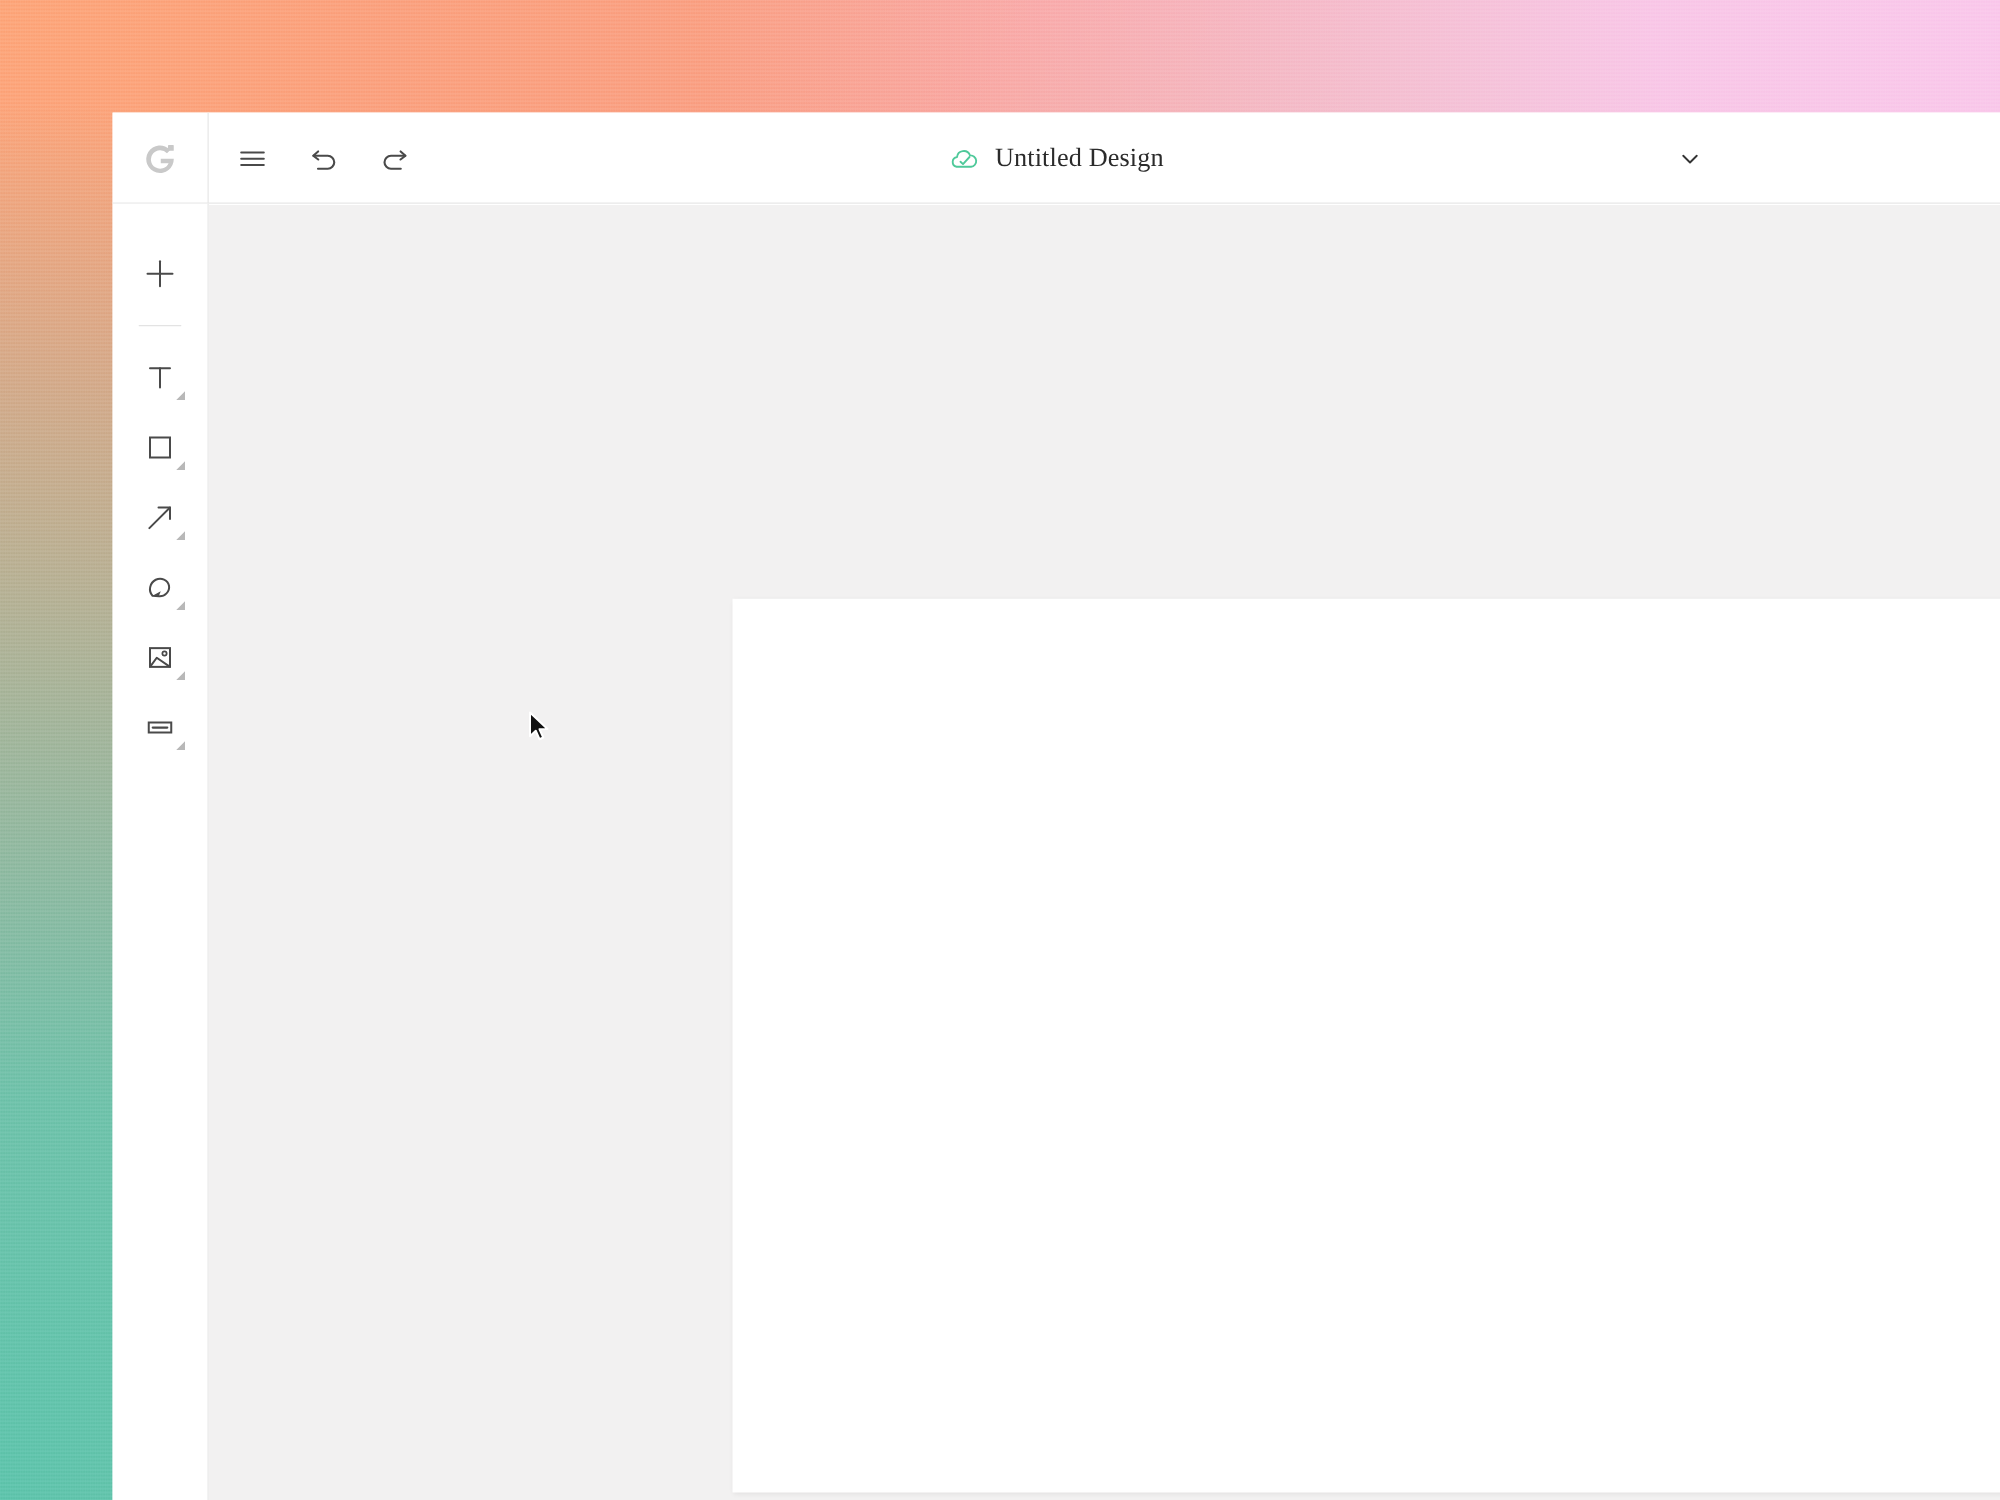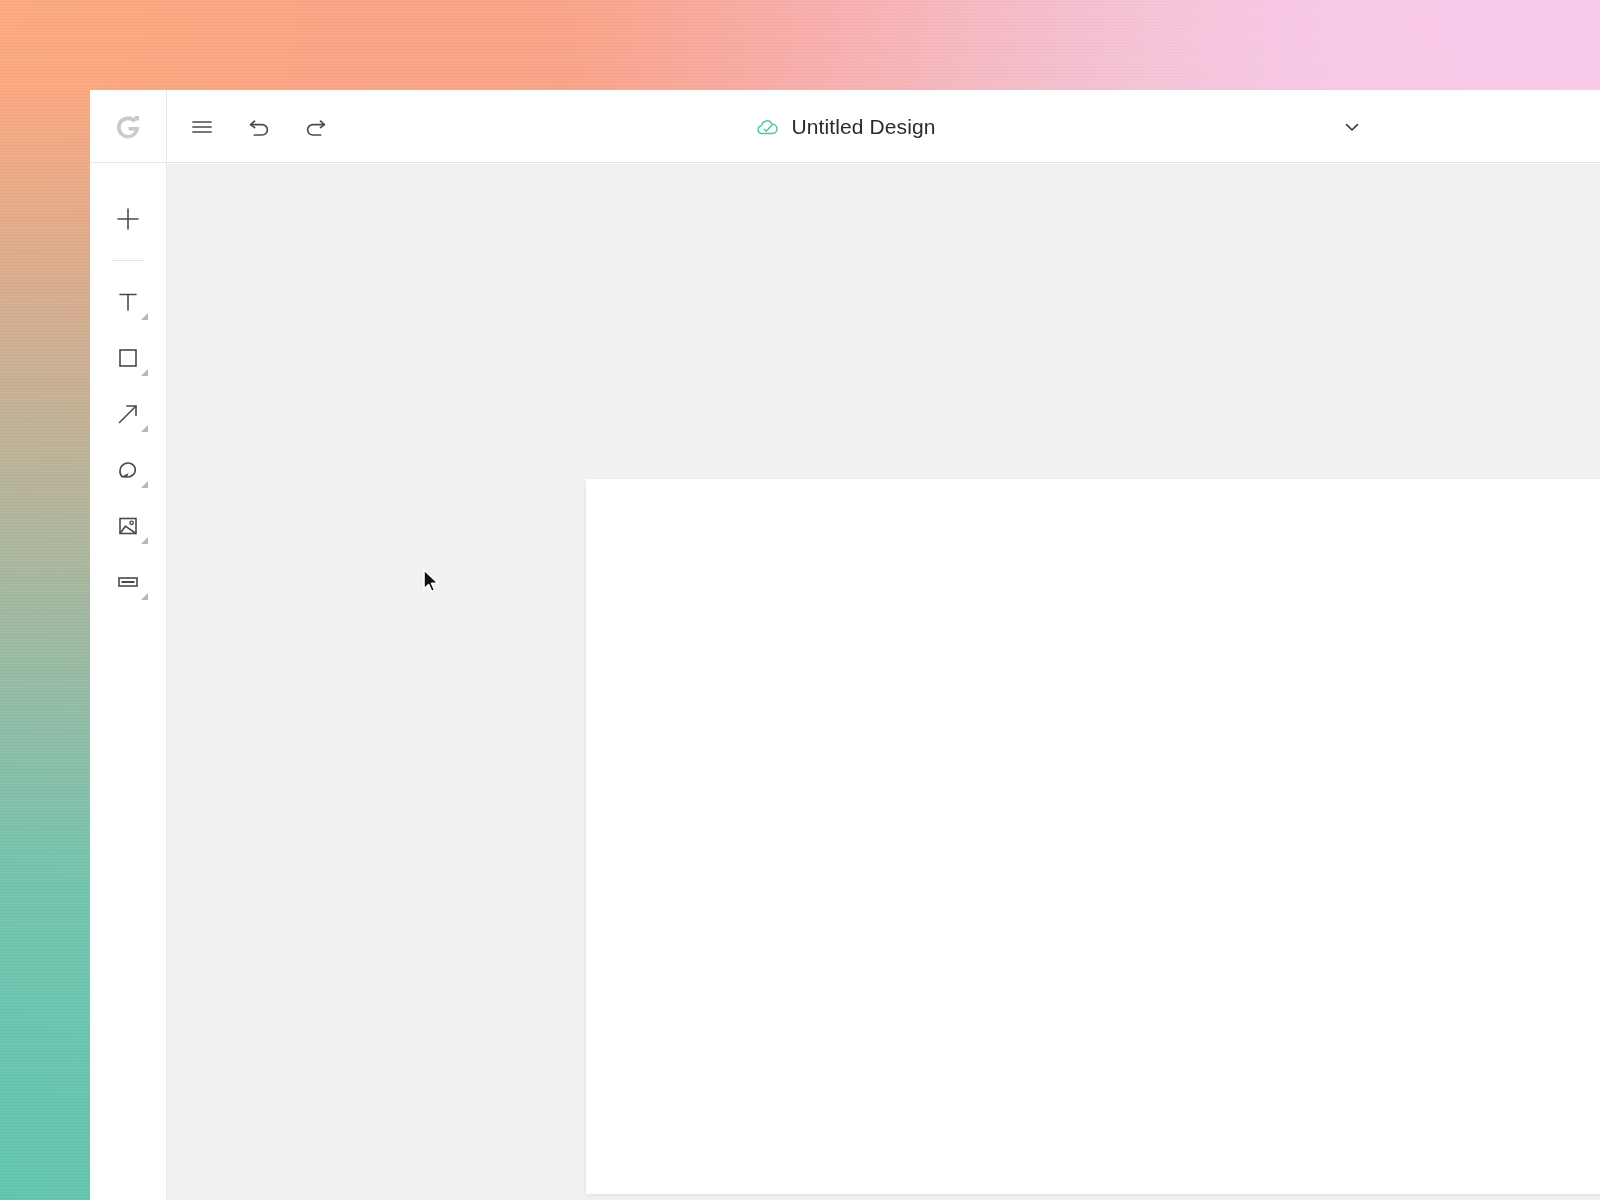--- a/index.html
+++ b/index.html
@@ -26,20 +26,21 @@
         #F7C9E8 60%),
       linear-gradient(180deg,
         #FBA67F 0%,
         #EFB795 22%,
         #D8C49F 38%,
         #B7C8A8 52%,
         #8CCBB2 70%,
         #6CC6AE 88%,
         #63C4AC 100%);
     background-blend-mode: normal;
+    font-family: Liberation Serif, serif;
   }
   
   #desktop-gradient {
     position: absolute;
     inset: 0;
     background:
       radial-gradient(circle at 100% 0%, rgba(250,200,235,1) 0%, rgba(250,200,235,0.95) 14%, rgba(250,200,235,0) 52%),
       radial-gradient(circle at 0% 100%, rgba(95,196,172,1) 0%, rgba(100,197,173,0.92) 16%, rgba(100,197,173,0) 56%),
       radial-gradient(circle at 0% 0%, rgba(253,166,122,1) 0%, rgba(251,161,126,0.85) 16%, rgba(251,161,126,0) 55%),
       linear-gradient(135deg, #FBA87E 0%, #F79C90 30%, #D9BFA4 55%, #9DC9B4 78%, #68C5AD 100%);

